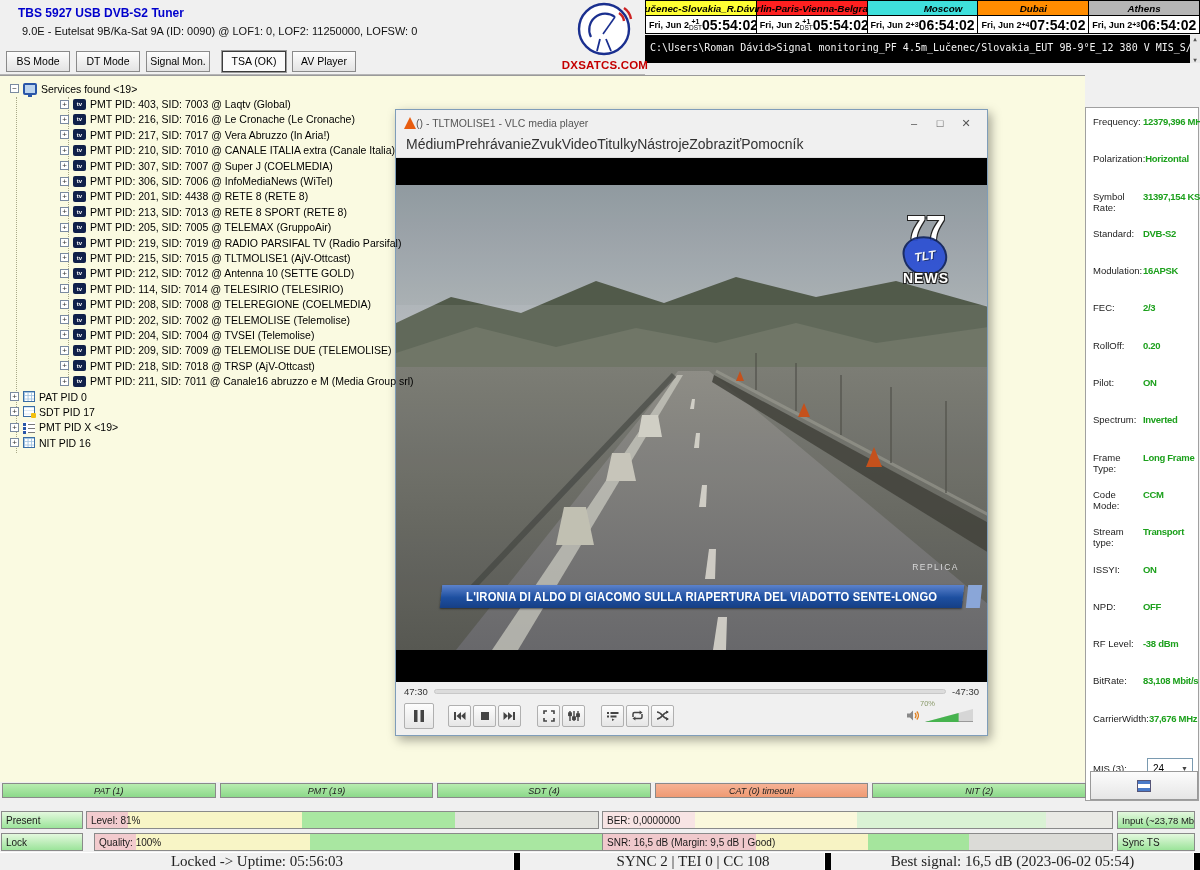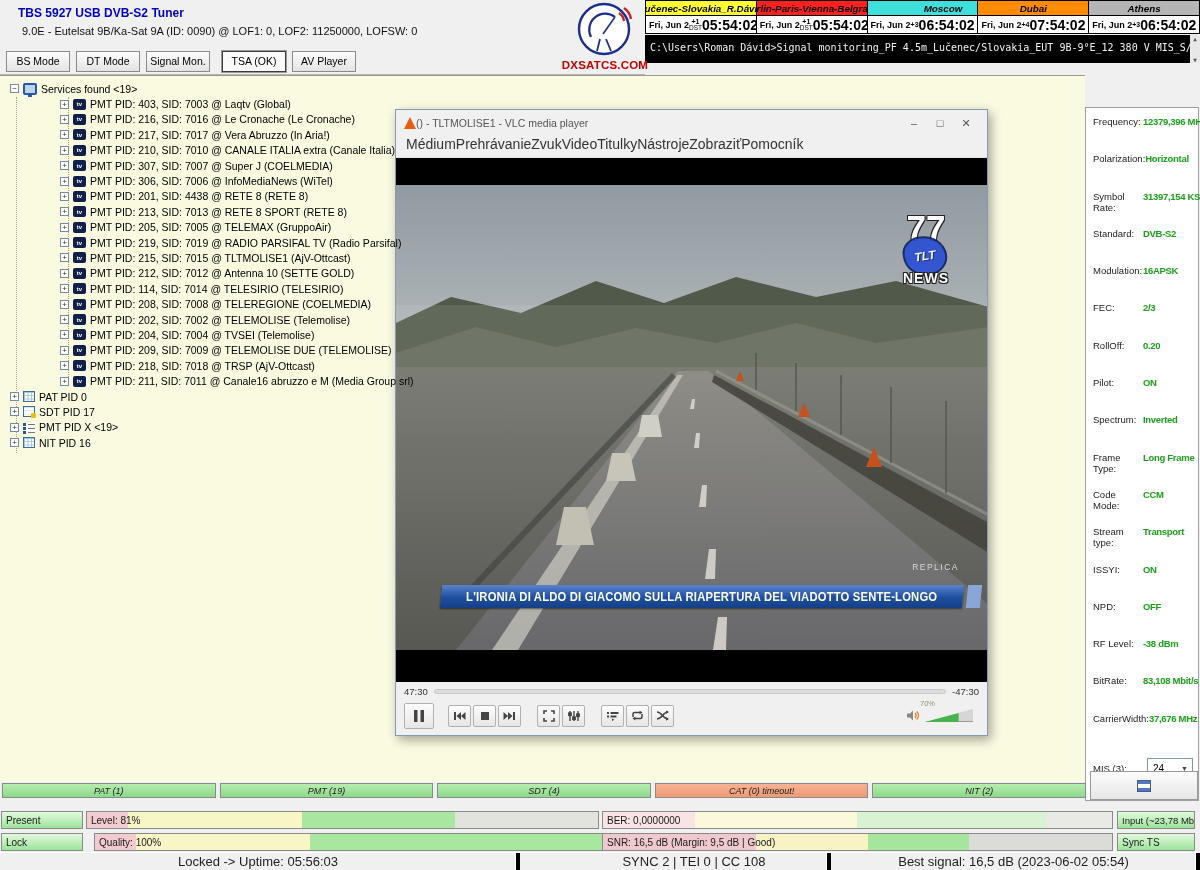--- a/index.html
+++ b/index.html
@@ -141,22 +141,22 @@
   .b-ber { left:602px; width:511px; } .b-input { left:1117px; width:78px; font-size:9.5px;}
   .b-level { background:linear-gradient(90deg,#f2cbce 0 8%,#f8f5c6 8% 42%,#a9e7a1 42% 72%,#e3e3de 72% 100%); }
   .b-quality { left:86px; width:513px; background:linear-gradient(90deg,#f2cbce 0 8%,#f8f5c6 8% 42%,#a9e7a1 42% 100%);margin-left:8px; }
   .b-ber { background:linear-gradient(90deg,#f8e4e4 0 18%,#fbf8dc 18% 50%,#daf2d4 50% 87%,#eaeae5 87% 100%); }
   .b-snr { left:602px; width:511px; background:linear-gradient(90deg,#f0c9cc 0 30%,#f7f3c4 30% 52%,#a5e59d 52% 72%,#dbdbd7 72% 100%); }
   .b-sync { left:1117px; width:78px; }
 
   
   #statusbar { position:absolute; left:0; top:852px; width:1200px; height:18px; background:#f0f0f0;
                border-top:1px solid #fff; display:flex; }
-  #statusbar .cell { border-right:4px solid #000000; box-shadow:inset -1px 0 0 #fff; display:flex; align-items:center;
-                     justify-content:center; font-size:13px; color:#222; }
+  #statusbar .cell { border-right:6px solid #000000; box-shadow:inset -1px 0 0 #fff; display:flex; align-items:center;
+                     justify-content:center; font-size:15px; color:#222;font-family:Liberation Serif, serif; }
   .cell.c1 { width:520px; } .cell.c2 { width:270px;margin-left:41px; } .cell.c3 { flex:1; border-right:0; }
 
   svg { display:block; }
 </style>
 </head>
 <body>
 
 <div id="page">
 
   <div id="topbar">

